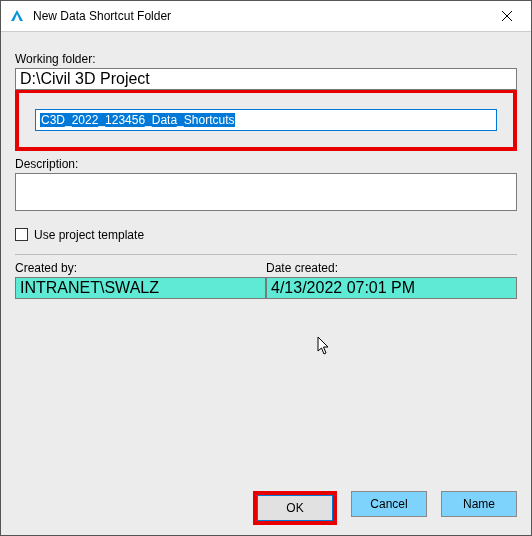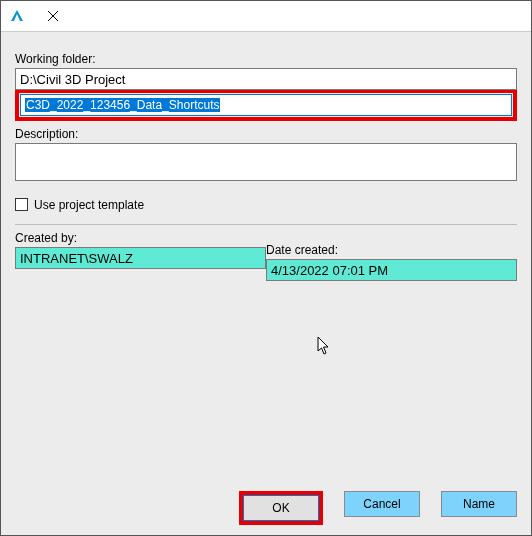--- a/index.html
+++ b/index.html
@@ -3,57 +3,58 @@
 <meta charset="utf-8">
 <style>
 html,body{margin:0;padding:0;font-family:"Segoe UI",Tahoma,sans-serif;font-size:12px;color:#000;background:#fff}
 .window{width:532px;height:536px;background:#ececec;border:1px solid #555;box-sizing:border-box;position:relative}
 .titlebar{height:30px;background:#fff;display:flex;align-items:center;padding:0 4px 0 8px;border-bottom:1px solid #ccc}
 .title-icon{width:16px;height:16px;margin-right:8px}
 .title-text{flex:1;font-size:12px}
 .close-btn{width:40px;height:30px;display:flex;align-items:center;justify-content:center;font-size:16px;font-family:Arial;color:#000}
 .body{padding:14px 14px 8px 14px}
 .label{margin:6px 0 2px 0}
-.text-input{width:100%;height:22px;box-sizing:border-box;border:1px solid #7a7a7a;background:#fff;padding:1px 4px;font-family:inherit;font-size:13px;outline:none}
+.text-input{width:100%;height:22px;box-sizing:border-box;border:1px solid #7a7a7a;background:#fff;padding:1px 4px;font-family:inherit;font-size:16px;outline:none}
 .readonly{background:#fff}
-.row-highlight{border:4px solid #e80000;padding:1px;margin:-1px 0 6px 0}
+.row-highlight{border:4px solid #e80000;padding:16px;margin:-1px 0 6px 0}
 .sel-input{background:#fff;width:100%;height:22px;box-sizing:border-box;border:1px solid #0078d7;padding:1px 4px;display:flex;align-items:center}
 .sel-input span{background:#0078d7;color:#fff;padding:0 1px}
 .textarea{width:100%;height:38px;box-sizing:border-box;border:1px solid #7a7a7a;background:#fff;padding:2px 4px;font-family:inherit;font-size:12px;resize:none}
 .checkbox-row{display:flex;margin:14px 0 6px 0}
 .checkbox{width:13px;height:13px;border:1px solid #333;background:#fff;margin-right:6px;box-sizing:border-box}
 .group{border:1px solid #bdbdbd;padding:10px 12px 12px 12px;margin-top:-1px;background:#ececec}
 .path-row{display:flex;align-items:center;gap:6px;margin-bottom:12px}
 .path-row .text-input{flex:1;background:#ececec;color:#555}
 .browse-btn{width:26px;height:24px;border:1px solid #8a8a8a;background:#e9e9e9;display:flex;align-items:center;justify-content:center;font-size:12px;letter-spacing:1px}
 .listbox{width:100%;height:60px;border:1px solid #7a7a7a;background:#fff;box-sizing:border-box;overflow:hidden}
 .list-item{height:16px;line-height:16px;padding:0 4px;font-size:12px;color:#6e6e6e}
 .list-item.selected{background:#0a3fd6;color:#203a86}
 .hr{border:none;border-top:1px solid #bdbdbd;margin:12px 0 6px 0}
 .meta-row{display:flex;gap:0}
 .meta-col{flex:1}
 .meta-col .text-input{background:#5eead4}
-.button-row{position:absolute;left:0;right:0;bottom:10px;display:flex;justify-content:flex-end;gap:21px;padding:0 14px}
+.button-row{position:absolute;left:0;right:0;bottom:10px;display:flex;justify-content:flex-end;gap:14px;padding:0 14px}
 .btn{width:74px;height:24px;border:1px solid #8a8a8a;background:#7dd3fc;font-family:inherit;font-size:12px;display:flex;align-items:center;justify-content:center}
 .btn.default{border:1px solid #0078d7;background:#e1e1e1}
 .btn-highlight{border:4px solid #e80000;padding:0;margin:0}
 .cursor{position:absolute;left:316px;top:335px;width:14px;height:20px;pointer-events:none}
 </style>
 </head>
 <body>
 
 <div class="window">
 
   <div class="titlebar">
     <span class="title-icon">
       <svg width="16" height="16" viewBox="0 0 16 16">
         <rect x="0" y="0" width="16" height="16" fill="#fff"></rect>
         <path d="M2 13 L8 2 L14 13 L11 13 L8 6 L5 13 Z" fill="#0696d7"></path>
       </svg>
     </span>
+    <span class="title-text">New Data Shortcut Folder</span>
     <div class="close-btn">
       <svg width="10" height="10" viewBox="0 0 10 10">
         <line x1="0" y1="0" x2="10" y2="10" stroke="#000" stroke-width="1"></line>
         <line x1="10" y1="0" x2="0" y2="10" stroke="#000" stroke-width="1"></line>
       </svg>
     </div>
   </div>
 
   <div class="body">
 
@@ -76,21 +77,21 @@
 
 
     <hr class="hr">
 
     <div class="meta-row">
       <div class="meta-col">
         <div class="label" style="margin-top:0">Created by:</div>
         <input class="text-input" readonly="" value="INTRANET\SWALZ" style="">
       </div>
       <div class="meta-col">
-        <div class="label" style="margin-top:12px">Date created:</div>
+        <div class="label" style="margin-top:0">Date created:</div>
         <input class="text-input" readonly="" value="4/13/2022 07:01 PM" style="">
       </div>
     </div>
 
   </div>
 
   <div class="button-row">
     <div class="btn-highlight">
       <div class="btn default">OK</div>
     </div>

